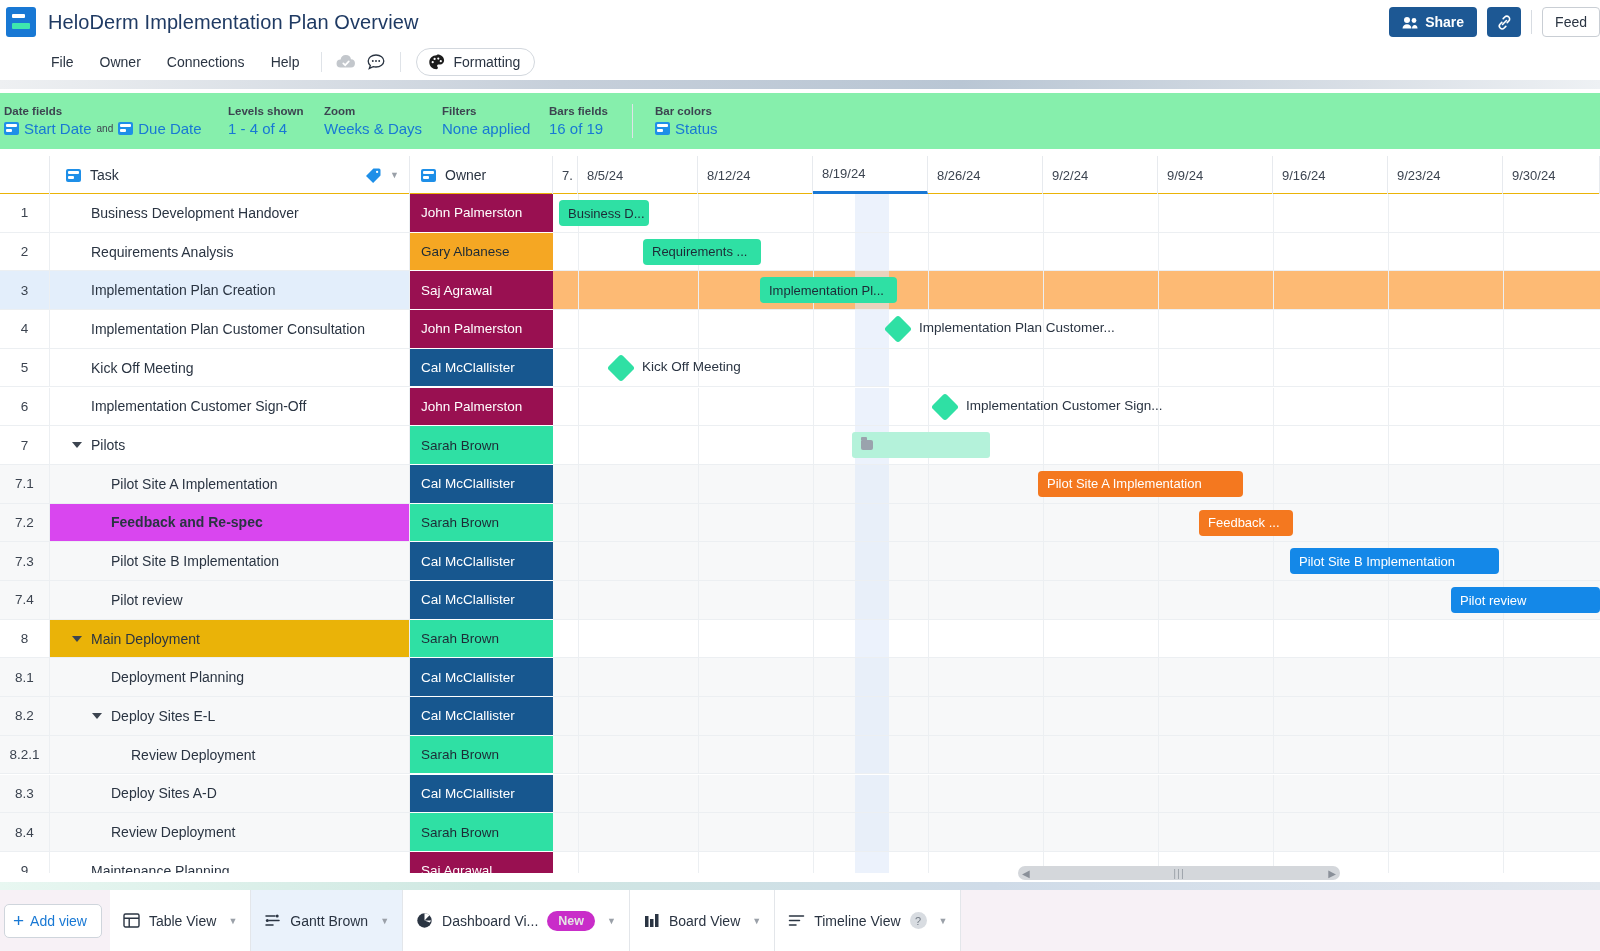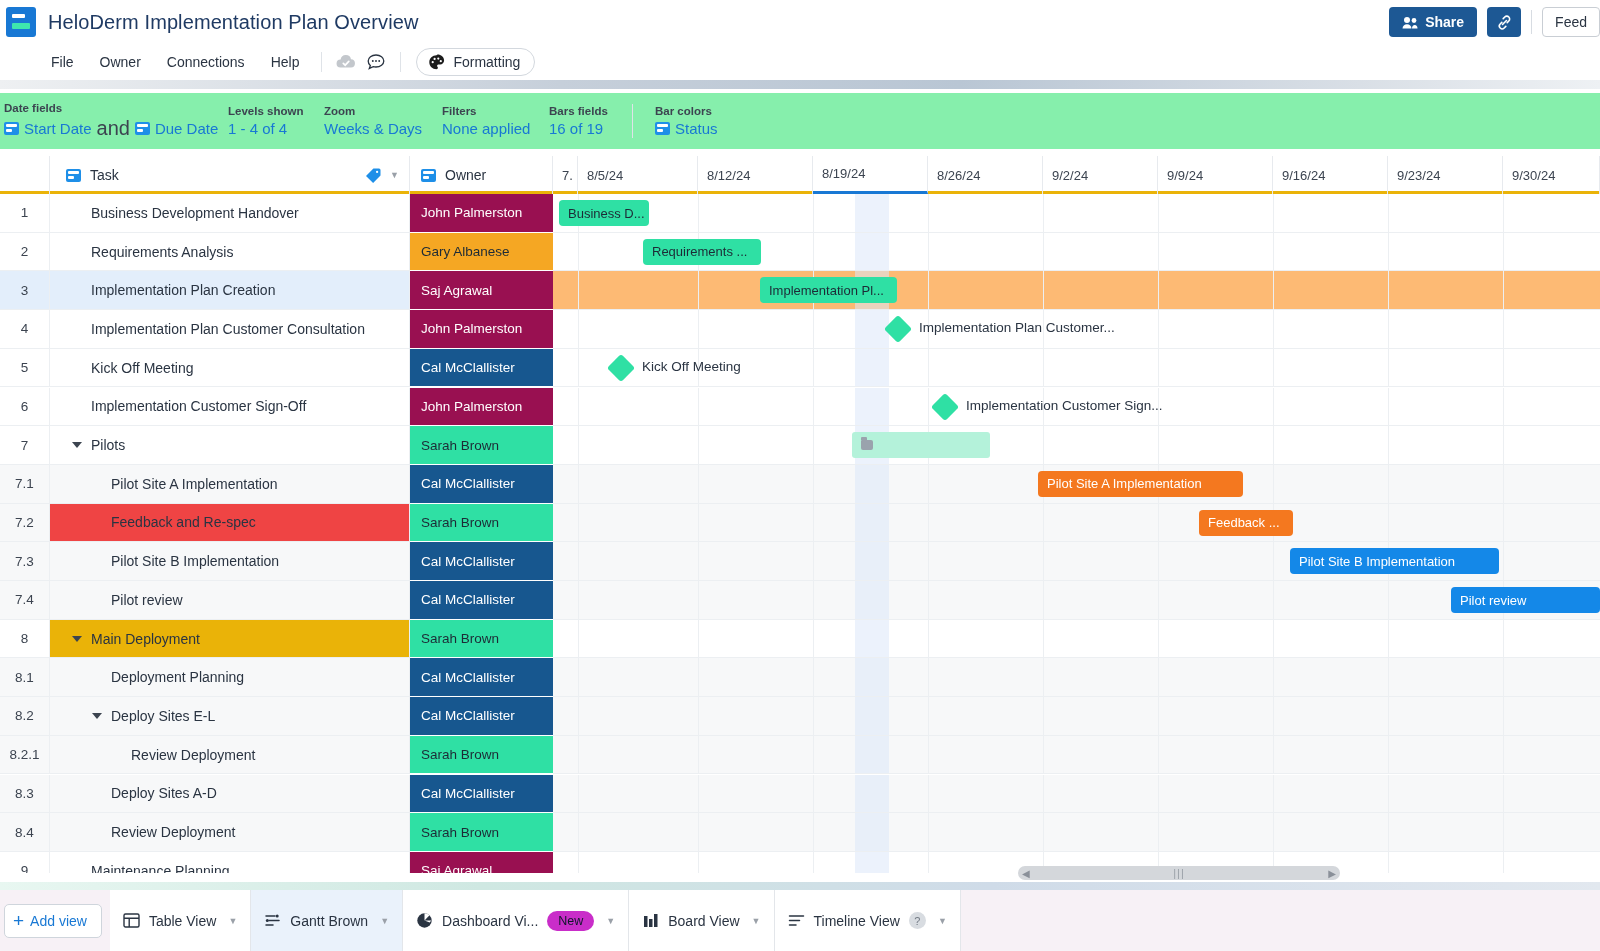--- a/index.html
+++ b/index.html
@@ -83,40 +83,40 @@
   }
 
   
   .settingsbar {
     position: absolute; top: 93px; left: 0; width: 1600px; height: 56px;
     background: #86efac; display: flex; align-items: center;
   }
   .set-group { display: flex; flex-direction: column; gap: 3px; }
   .set-label { font-size: 11.5px; color: #3c4450; font-weight: bold; }
   .set-value { font-size: 15px; color: #1878d4; display: flex; align-items: center; gap: 5px; cursor: pointer; }
-  .set-value .plain { color: #3c4450; font-size: 20px; }
+  .set-value .plain { color: #3c4450; font-size: 10px; }
   .set-sep { width: 1px; height: 34px; background: #dfe3e8; }
 
   .fieldicon {
     width: 15px; height: 13px; border-radius: 2px; background: #1e8fe8;
     position: relative; flex: 0 0 auto; display: inline-block;
   }
   .fieldicon::before {
     content:""; position:absolute; left:2px; top:2px; width:11px; height:3px;
     background:#fff; border-radius:1px;
   }
   .fieldicon::after {
     content:""; position:absolute; left:2px; top:7px; width:6px; height:3px;
     background:#fff; border-radius:1px;
   }
 
   
   .gridhead {
     position: absolute; top: 156px; left: 0; width: 1600px; height: 38px;
-    background: #ffffff; border-bottom: 3px solid #eab308;
+    background: #ffffff; border-bottom: 1px solid #eab308;
   }
   .col-num { position:absolute; left:0; top:0; width:50px; height:38px;
     border-right:1px solid #e7eaee; }
   .col-task { position:absolute; left:50px; top:0; width:360px; height:38px;
     border-right:1px solid #e7eaee; display:flex; align-items:center; padding:0 10px 0 16px; }
   .col-task .label { font-size:14px; color:#2a3442; margin-left:9px; }
   .col-task .tag-wrap { margin-left:auto; display:flex; align-items:center; gap:8px; }
   .col-owner { position:absolute; left:410px; top:0; width:143px; height:38px;
     border-right:1px solid #e7eaee; display:flex; align-items:center; padding-left:11px; gap:9px; }
   .col-owner .label { font-size:14px; color:#2a3442; }
@@ -212,22 +212,22 @@
   }
   .tabs { display:flex; height:61px; align-items:stretch; margin-left:8px; }
   .tab {
     display:flex; align-items:center; gap:9px; padding:0 13px;
     background:#ffffff; border-right:1px solid #e3e6ea; font-size:14px;
     color:#2a3442; cursor:pointer; white-space:nowrap;
   }
   .tab.active { background:#eaf2fb; color:#2a3442; }
   .tab .chev { color:#9aa0a8; font-size:9px; margin-left:3px; }
   .badge-new {
-    background:#c92dc9; color:#0f172a; font-size:12.5px; border-radius:11px;
-    padding:3px 11px; font-weight:normal;
+    background:#c92dc9; color:#e5e5e5; font-size:12.5px; border-radius:11px;
+    padding:3px 11px; font-weight:bold;
   }
   .help-circle {
     width:17px; height:17px; border-radius:50%; background:#d8dce1; color:#737b85;
     font-size:11px; display:flex; align-items:center; justify-content:center;
   }
 </style>
 </head>
 <body>
 
 <div class="topbar">
@@ -528,21 +528,21 @@
         <div class="gline" style="left: 605px;"></div>
         <div class="gline" style="left: 720px;"></div>
         <div class="gline" style="left: 835px;"></div>
         <div class="gline" style="left: 950px;"></div>
         <div class="todayband" style="left: 302px;"></div>
         <div class="bar orange" style="left: 485px; width: 205px;">Pilot Site A Implementation</div>
       </div>
     </div>
     <div class="row" style="top: 309.6px;">
       <div class="cnum" style="background: rgb(247, 248, 249);">7.2</div>
-      <div class="ctask" style="background: #ef4444; padding-left: 42px;">
+      <div class="ctask" style="background: #d946ef; padding-left: 42px; font-weight: bold;">
         <span style="display: inline-block; width: 19px; flex: 0 0 auto;"></span>
         <span>Feedback and Re-spec</span>
       </div>
       <div class="cowner" style="background: rgb(47, 224, 164); color: rgb(29, 43, 54);">Sarah Brown</div>
       <div class="ctime" style="background: rgb(247, 248, 249);">
         <div class="gline" style="left: 25px;"></div>
         <div class="gline" style="left: 145px;"></div>
         <div class="gline" style="left: 260px;"></div>
         <div class="gline" style="left: 375px;"></div>
         <div class="gline" style="left: 490px;"></div>

